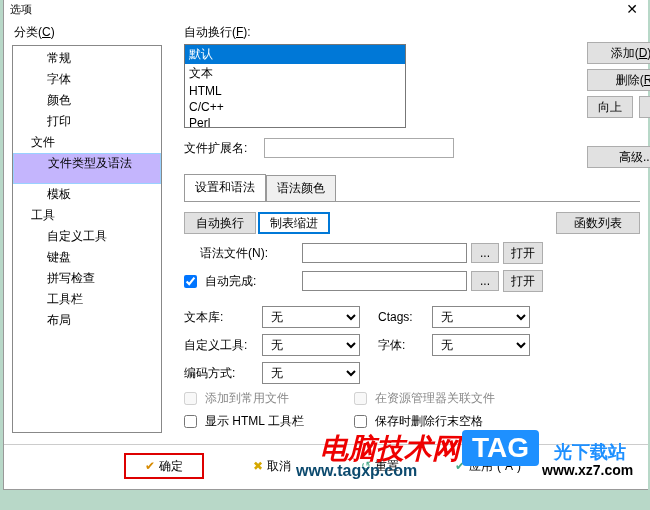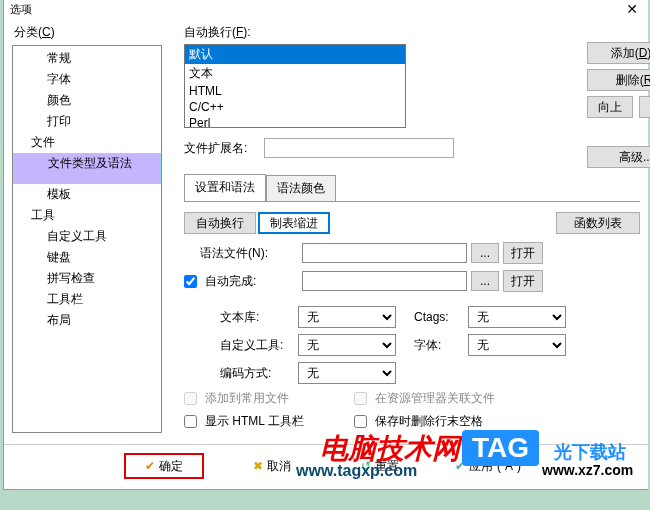--- a/index.html
+++ b/index.html
@@ -42,21 +42,21 @@
 .btnrow .btn.sel { border: 2px solid #0078d7; background: #fff; line-height: 18px; }
 .btnrow .spacer { flex: 1; }
 .formrow { display: flex; align-items: center; margin-bottom: 6px; }
 .formrow .flbl { width: 118px; padding-left: 16px; }
 .formrow .finput { width: 165px; height: 20px; border: 1px solid #888; }
 .formrow .smbtn { width: 28px; height: 20px; background: #e1e1e1; border: 1px solid #adadad; margin-left: 4px; text-align:center; line-height:18px; }
 .formrow .openbtn { width: 40px; margin-left: 4px; }
 .chk { display: flex; align-items: center; gap: 8px; }
 .chk input { width: 13px; height: 13px; }
 .selrow { display: flex; align-items: center; margin-bottom: 6px; }
-.selrow .slbl { width: 78px; margin-left: 36px; }
+.selrow .slbl { width: 78px; }
 .selrow select { width: 98px; height: 22px; border: 1px solid #888; background: #fff; padding-left: 4px; }
 .selrow .slbl2 { margin-left: 18px; width: 54px; }
 .chkrow { display: flex; margin-top: 6px; }
 .chkrow .chk { width: 170px; color: #888; }
 .chkrow .chk.en { color: #000; }
 .footer { position: absolute; bottom: 10px; left: 0; right: 0; border-top: 1px solid #ccc; padding-top: 8px; display: flex; justify-content: center; gap: 28px; }
 .footbtn { width: 80px; height: 26px; display: flex; align-items: center; justify-content: center; gap: 4px; }
 .footbtn.ok { border: 2px solid #d00; }
 .footbtn .ico { font-size: 12px; }
 .ok .ico { color: #d68a00; }

